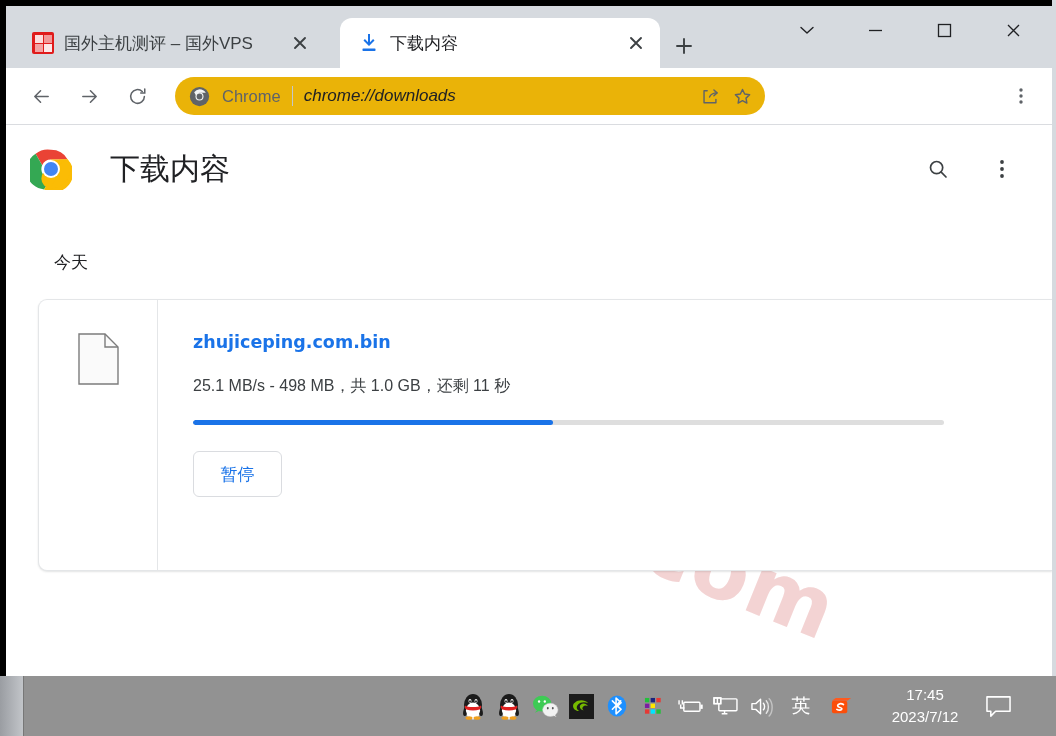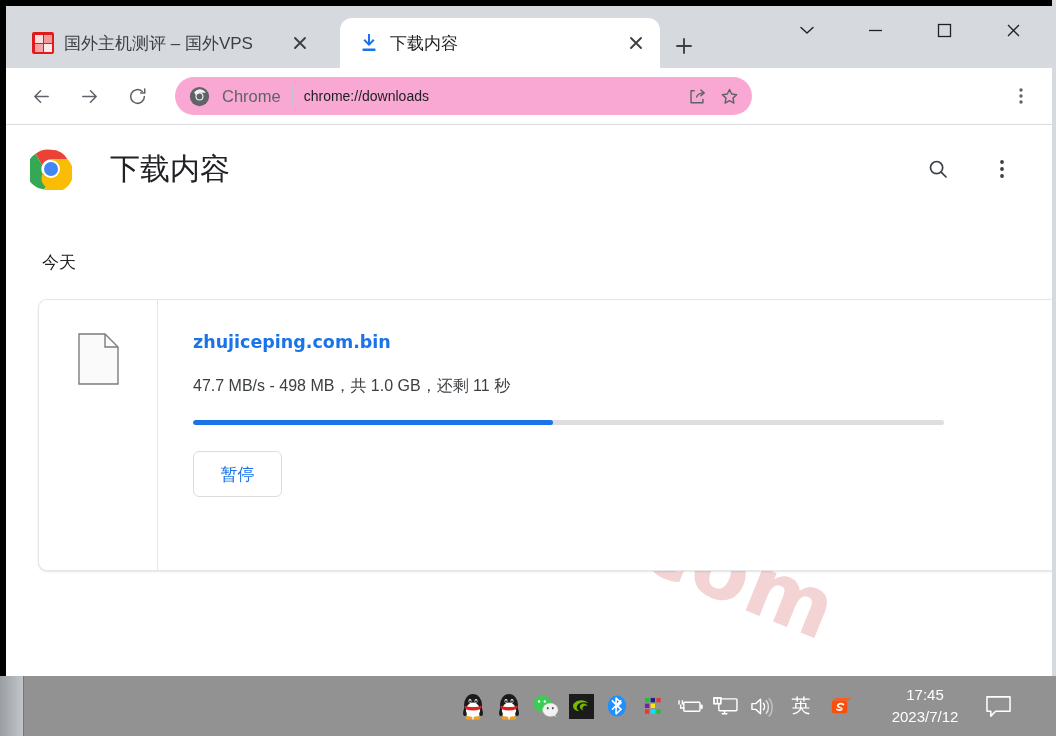--- a/index.html
+++ b/index.html
@@ -81,27 +81,27 @@
   }
   .tb-icon {
     width: 38px; height: 38px; margin: 0 5px;
     display: flex; align-items: center; justify-content: center;
     border-radius: 50%; color: #5f6368; flex: 0 0 38px;
   }
   .tb-icon:first-child { margin-left: 16px; }
   .tb-icon svg { width: 21px; height: 21px; }
   .omnibox {
     margin-left: 14px; height: 38px; flex: 1 1 auto; max-width: 728px;
-    background: #f9a8d4; border-radius: 19px;
+    background: #eab308; border-radius: 19px;
     display: flex; align-items: center; padding: 0 6px 0 14px;
   }
   .chrome-logo-sm { width: 21px; height: 21px; flex: 0 0 21px; margin-right: 12px; }
   .omni-label { font-size: 16.5px; color: #5f6368; white-space: nowrap; }
   .omni-sep { width: 1px; height: 20px; background: #c4c7c9; margin: 0 11px; }
-  .omni-url { font-size: 14px; color: #202124; white-space: nowrap; flex: 1 1 auto; }
+  .omni-url { font-size: 17px; color: #202124; white-space: nowrap; flex: 1 1 auto; font-style: italic; }
   .omni-icon {
     width: 32px; height: 32px; flex: 0 0 32px;
     display: flex; align-items: center; justify-content: center;
     border-radius: 50%; color: #5f6368;
   }
   .omni-icon svg { width: 19px; height: 19px; }
   .tb-spacer { flex: 1 1 auto; }
   .tb-menu {
     width: 34px; height: 34px; margin-right: 14px; flex: 0 0 34px;
     display: flex; align-items: center; justify-content: center; color: #5f6368;
@@ -130,21 +130,21 @@
   .hdr-spacer { flex: 1 1 auto; }
   .hdr-icon {
     width: 40px; height: 40px; flex: 0 0 40px;
     display: flex; align-items: center; justify-content: center;
     border-radius: 50%; color: #3c4043;
   }
   .hdr-icon svg { width: 22px; height: 22px; }
   .hdr-icon.menu { margin-right: 30px; margin-left: 24px; }
 
   .date-group {
-    position: absolute; left: 36px; top: 126px;
+    position: absolute; left: 48px; top: 126px;
     font-size: 17px; color: #202124;
   }
 
   .dl-card {
     position: absolute; left: 32px; top: 174px; width: 1014px; height: 97px;
     display: flex;
   }
   .dl-card-inner {
     background: #fff; border: 1px solid #e4e6e8; border-right: none;
     border-radius: 9px 0 0 9px;
@@ -380,21 +380,21 @@
           <div class="dl-icon-col">
             <span class="file-icon">
               <svg viewBox="0 0 41 52" width="41" height="52">
                 <path d="M1 1h26l13 13v37H1z" fill="#fafafa" stroke="#7c7c7c" stroke-width="1.4"></path>
                 <path d="M27 1v13h13" fill="none" stroke="#7c7c7c" stroke-width="1.4"></path>
               </svg>
             </span>
           </div>
           <div class="dl-body">
             <a class="dl-filename">zhujiceping.com.bin</a>
-            <div class="dl-status">47.7 MB/s - 498 MB，共 1.0 GB，还剩 11 秒</div>
+            <div class="dl-status">25.1 MB/s - 498 MB，共 1.0 GB，还剩 11 秒</div>
             <div class="progress-track">
               <div class="progress-fill" id="progress-fill" style="width: 48%;"></div>
             </div>
             <div class="dl-actions">
               <button class="dl-btn">暂停</button>
             </div>
           </div>
         </div>
       </div>
     </div>

